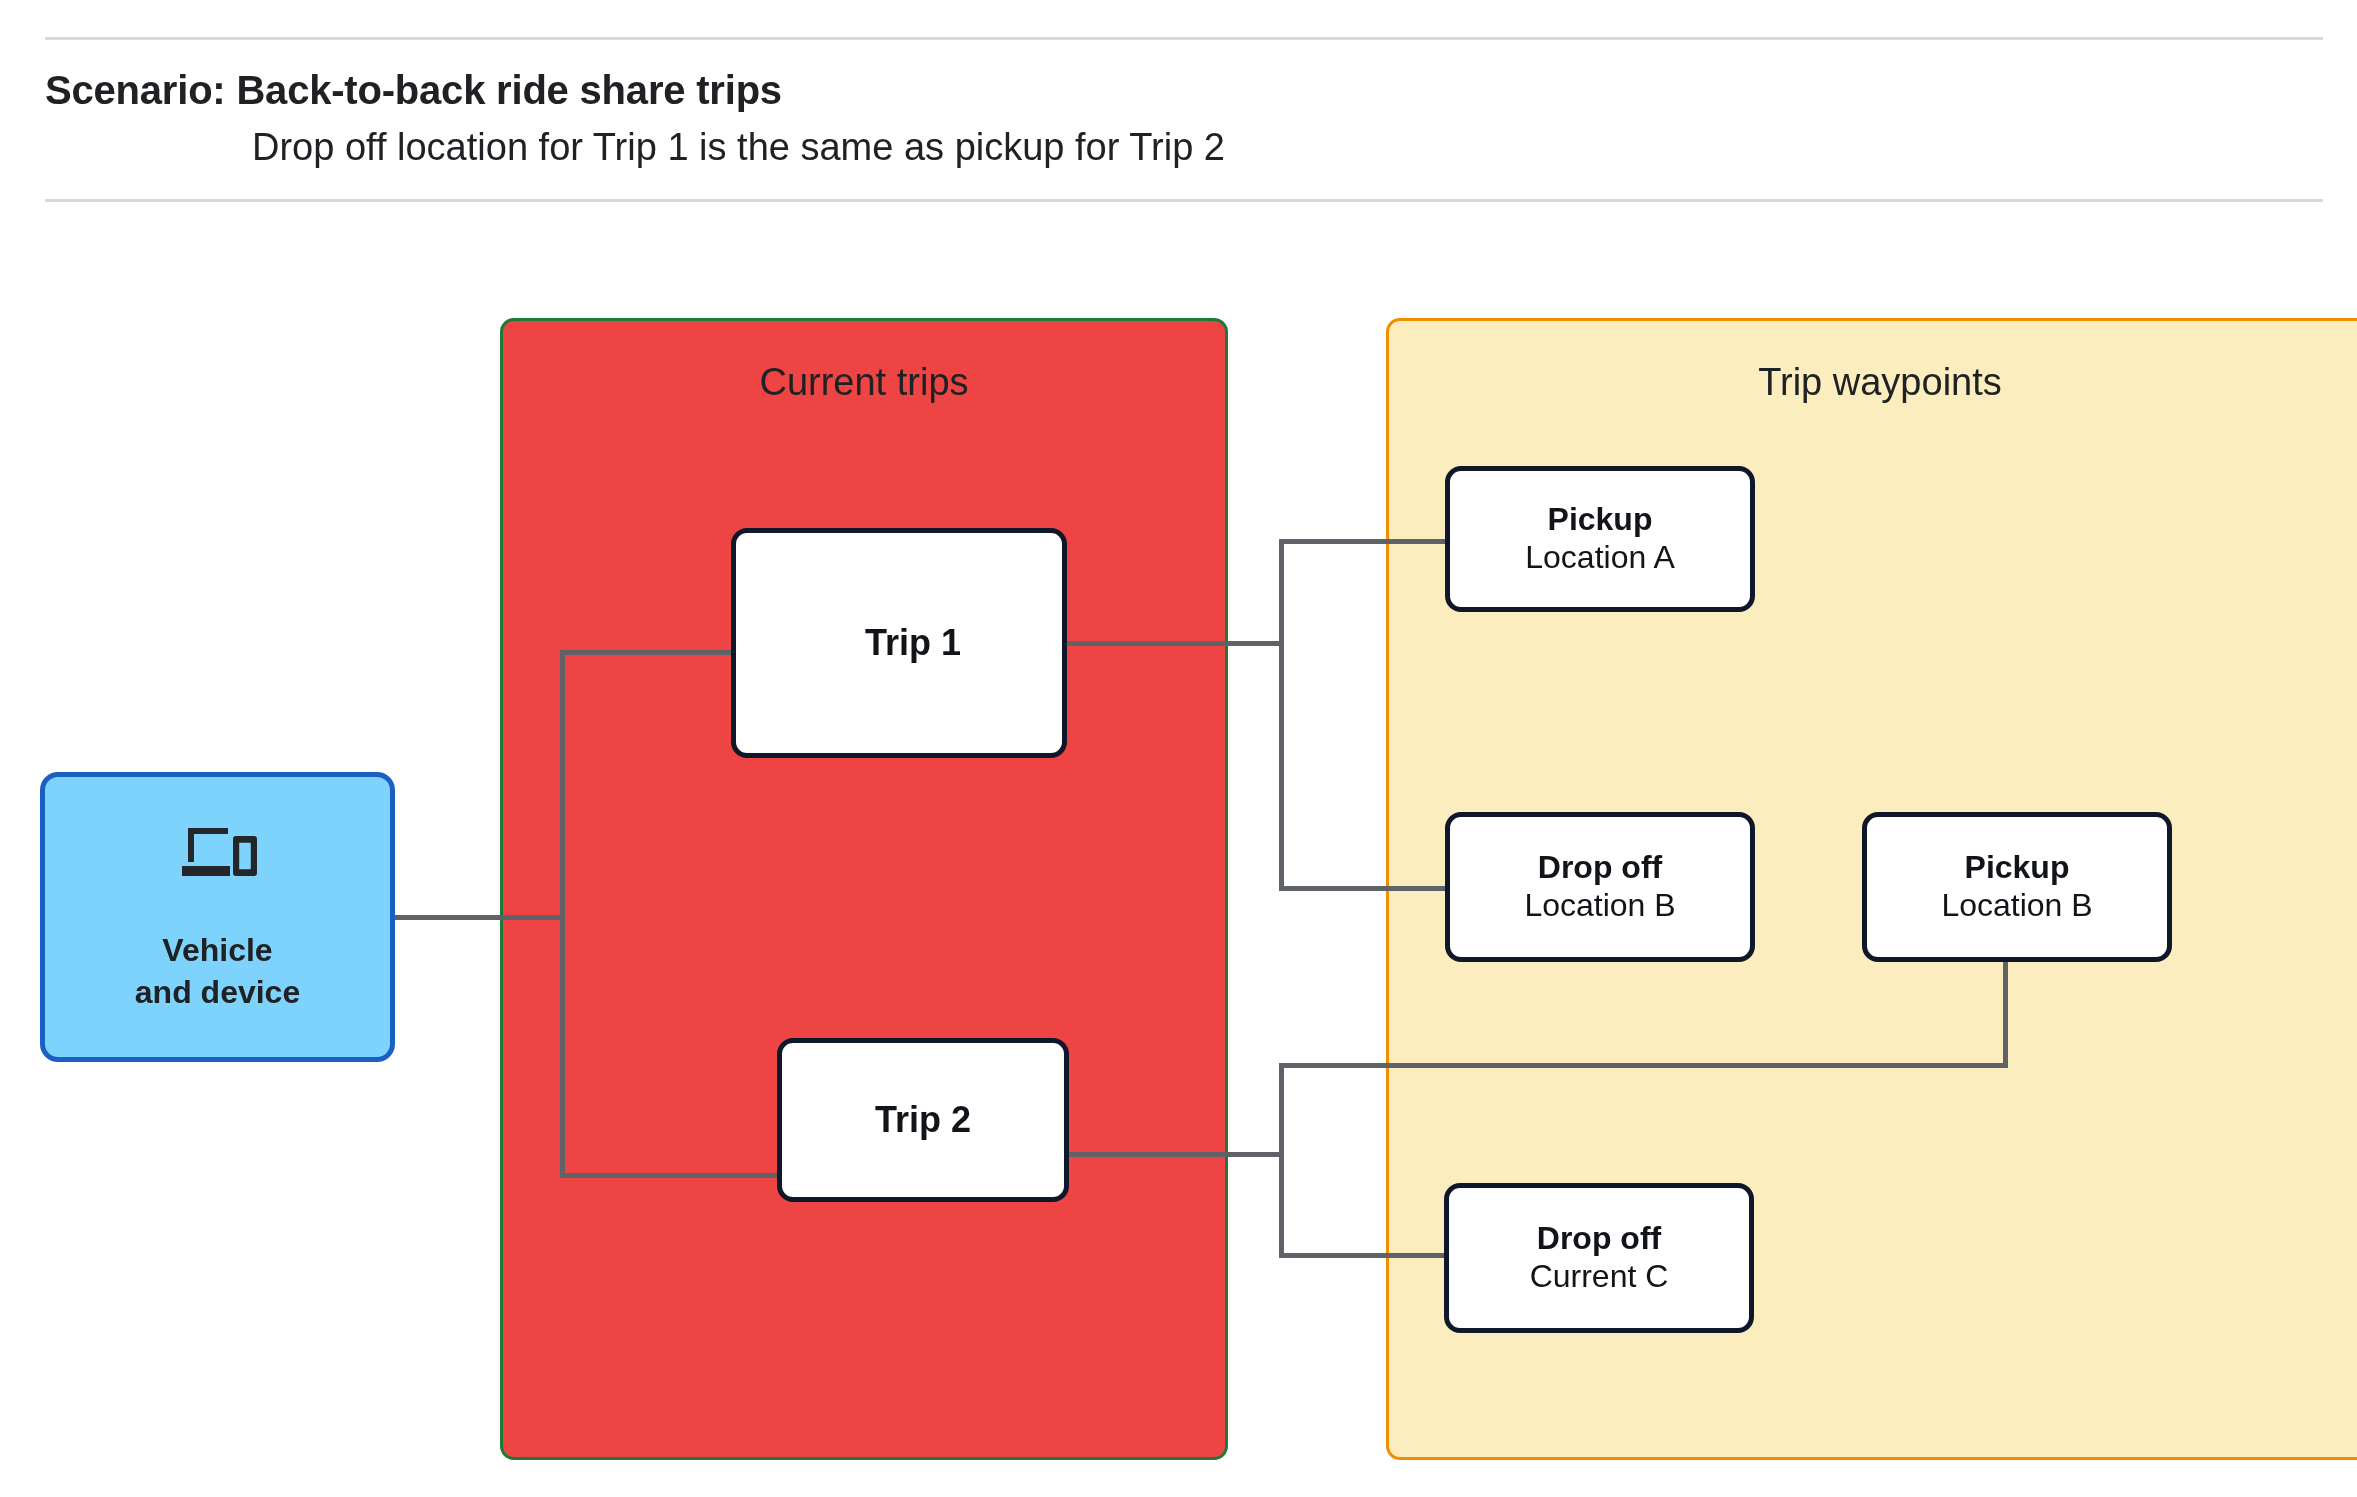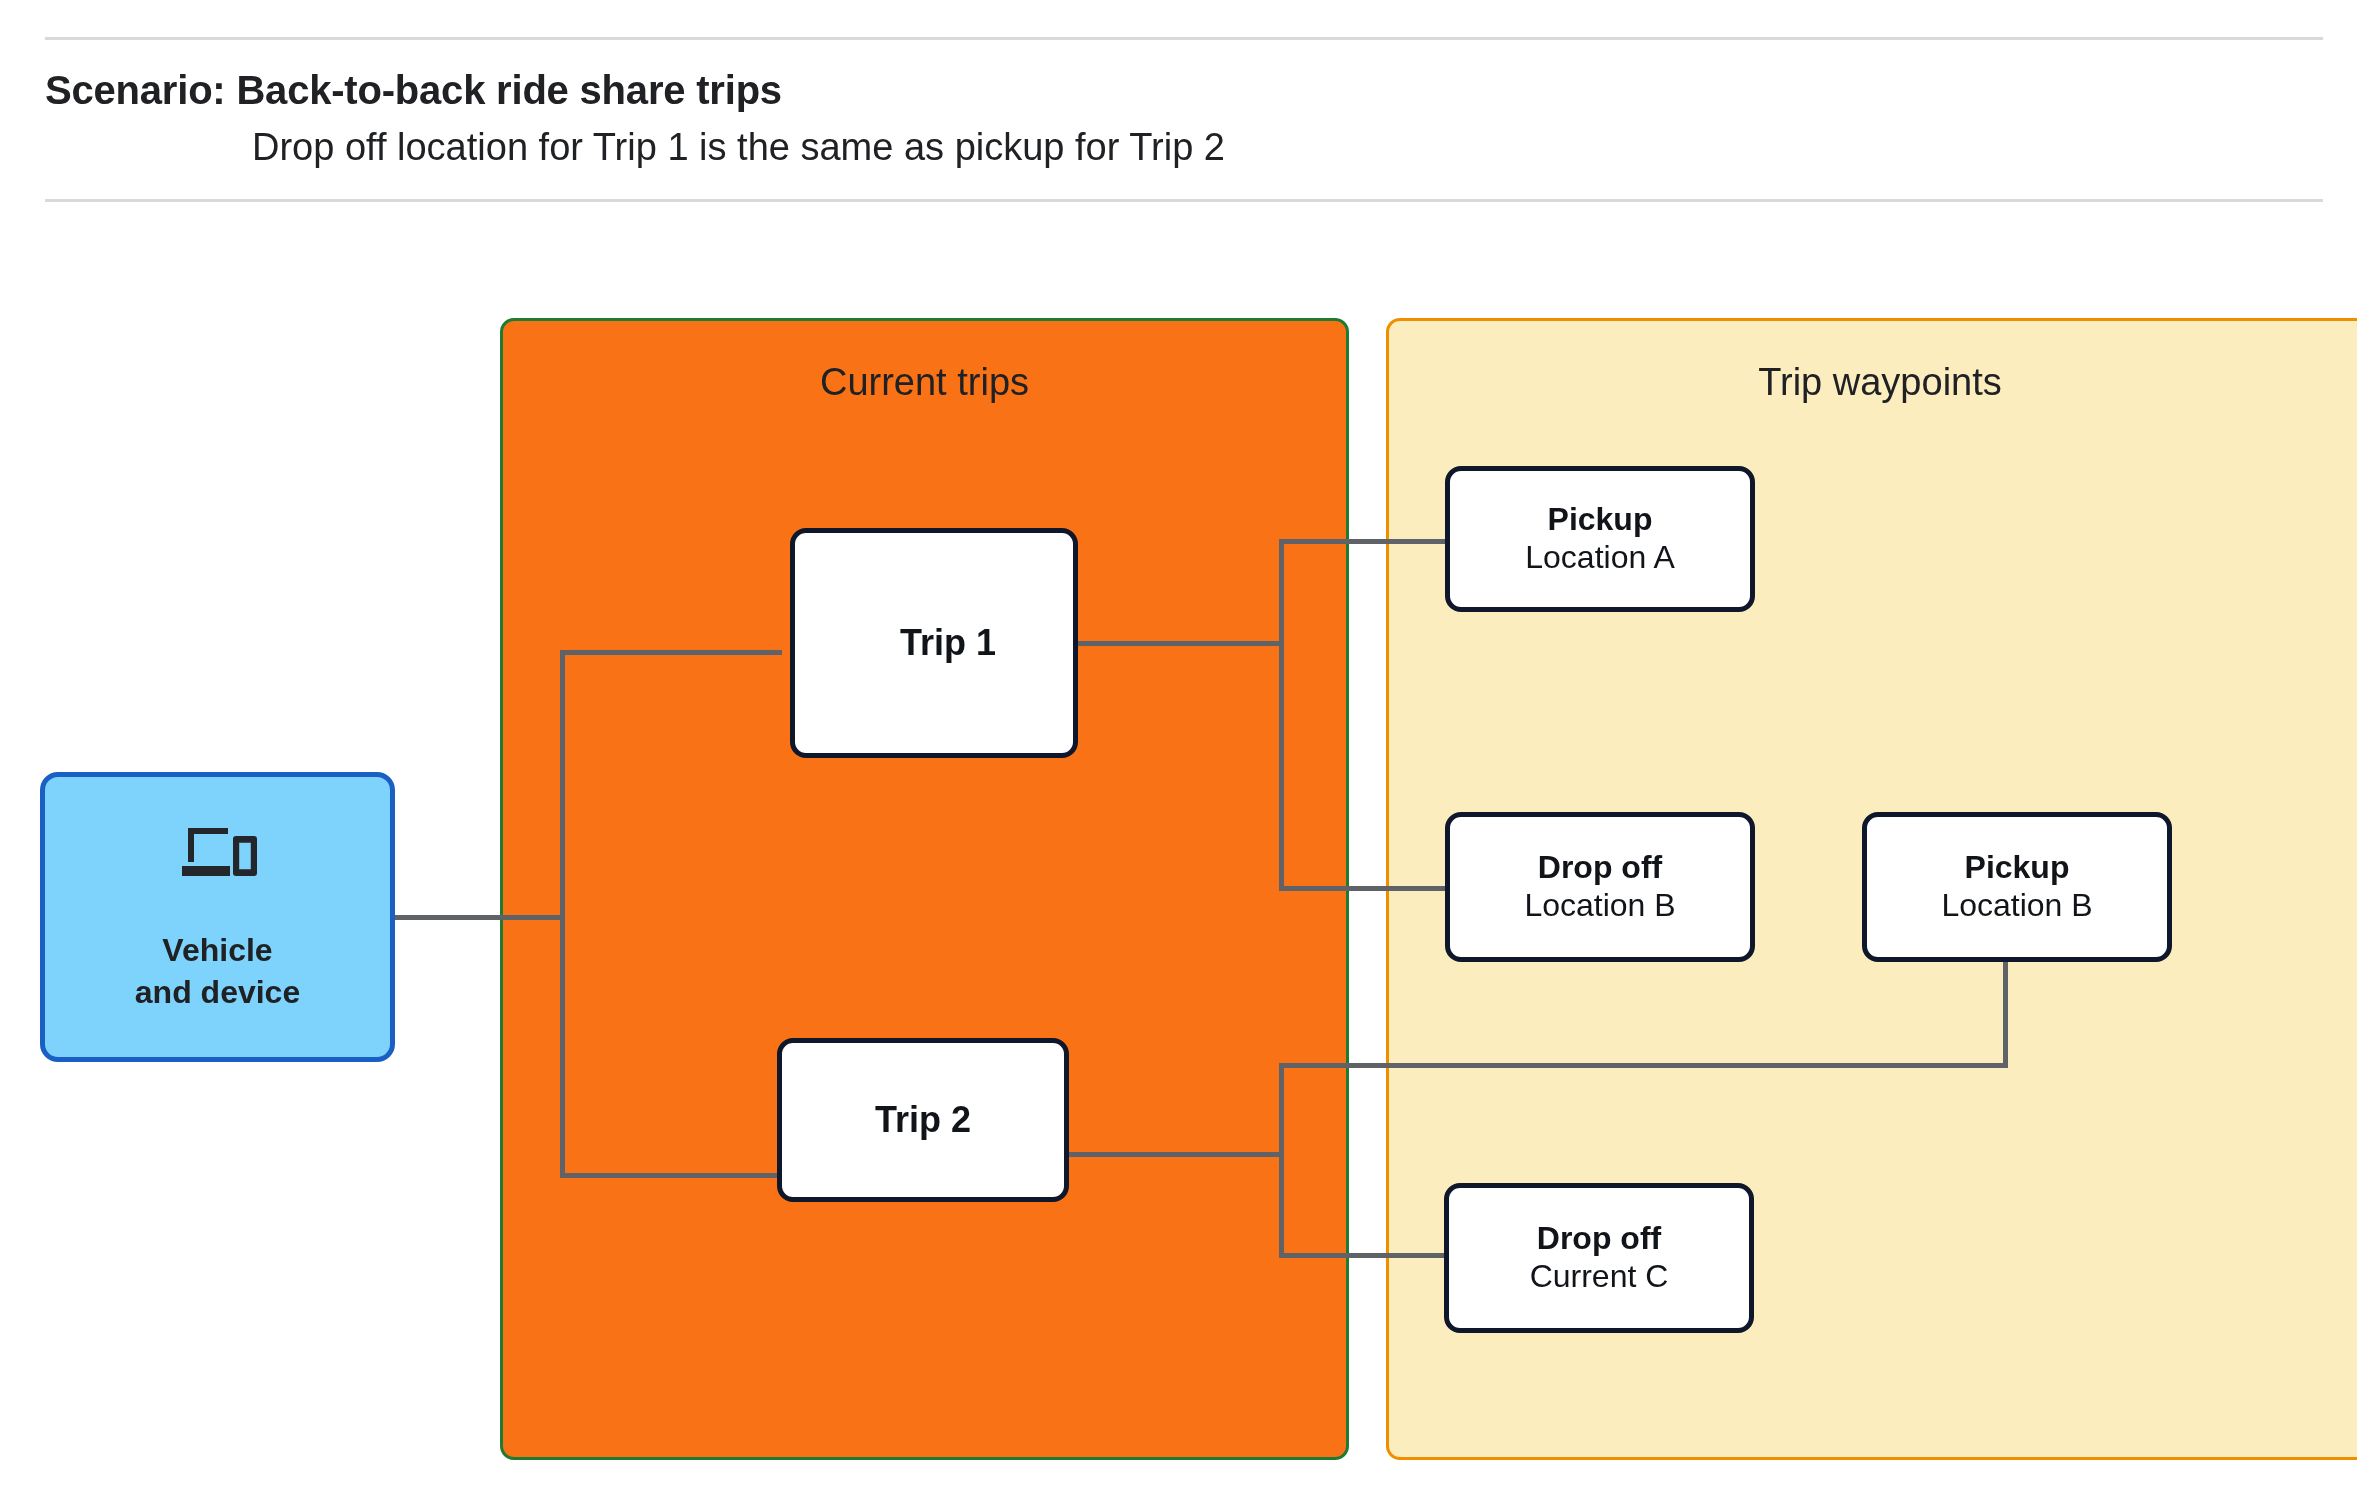--- a/index.html
+++ b/index.html
@@ -57,22 +57,22 @@
     top: 40px;
     left: 0;
     width: 100%;
     text-align: center;
     font-size: 38px;
     font-weight: 400;
     color: #202124;
   }
   #group-trips {
     left: 500px;  top: 318px;
-    width: 849px; height: 1142px;
-    background: #f97316;
+    width: 728px; height: 1142px;
+    background: #ef4444;
     border: 3px solid #1e7b34;
   }
   #group-waypoints {
     left: 1386px; top: 318px;
     width: 988px;  height: 1142px;
     background: #fcedbf;
     border: 3px solid #f18e00;
   }
 
   
@@ -98,21 +98,21 @@
     font-size: 32px;
     font-weight: 400;
     line-height: 1.2;
     color: #111418;
   }
   .trip-node .t1 {
     font-size: 36px;
     font-weight: 700;
   }
 
-  #node-trip1 { left: 790px; top: 528px;  width: 288px; height: 230px; padding-left: 28px; }
+  #node-trip1 { left: 731px; top: 528px;  width: 336px; height: 230px; padding-left: 28px; }
   #node-trip2 { left: 777px; top: 1038px; width: 292px; height: 164px; }
 
   #node-pickup-a  { left: 1445px; top: 466px;  width: 310px; height: 146px; }
   #node-dropoff-b { left: 1445px; top: 812px;  width: 310px; height: 150px; }
   #node-pickup-b  { left: 1862px; top: 812px;  width: 310px; height: 150px; }
   #node-dropoff-c { left: 1444px; top: 1183px; width: 310px; height: 150px; }
 
   
   #node-vehicle {
     position: absolute;

